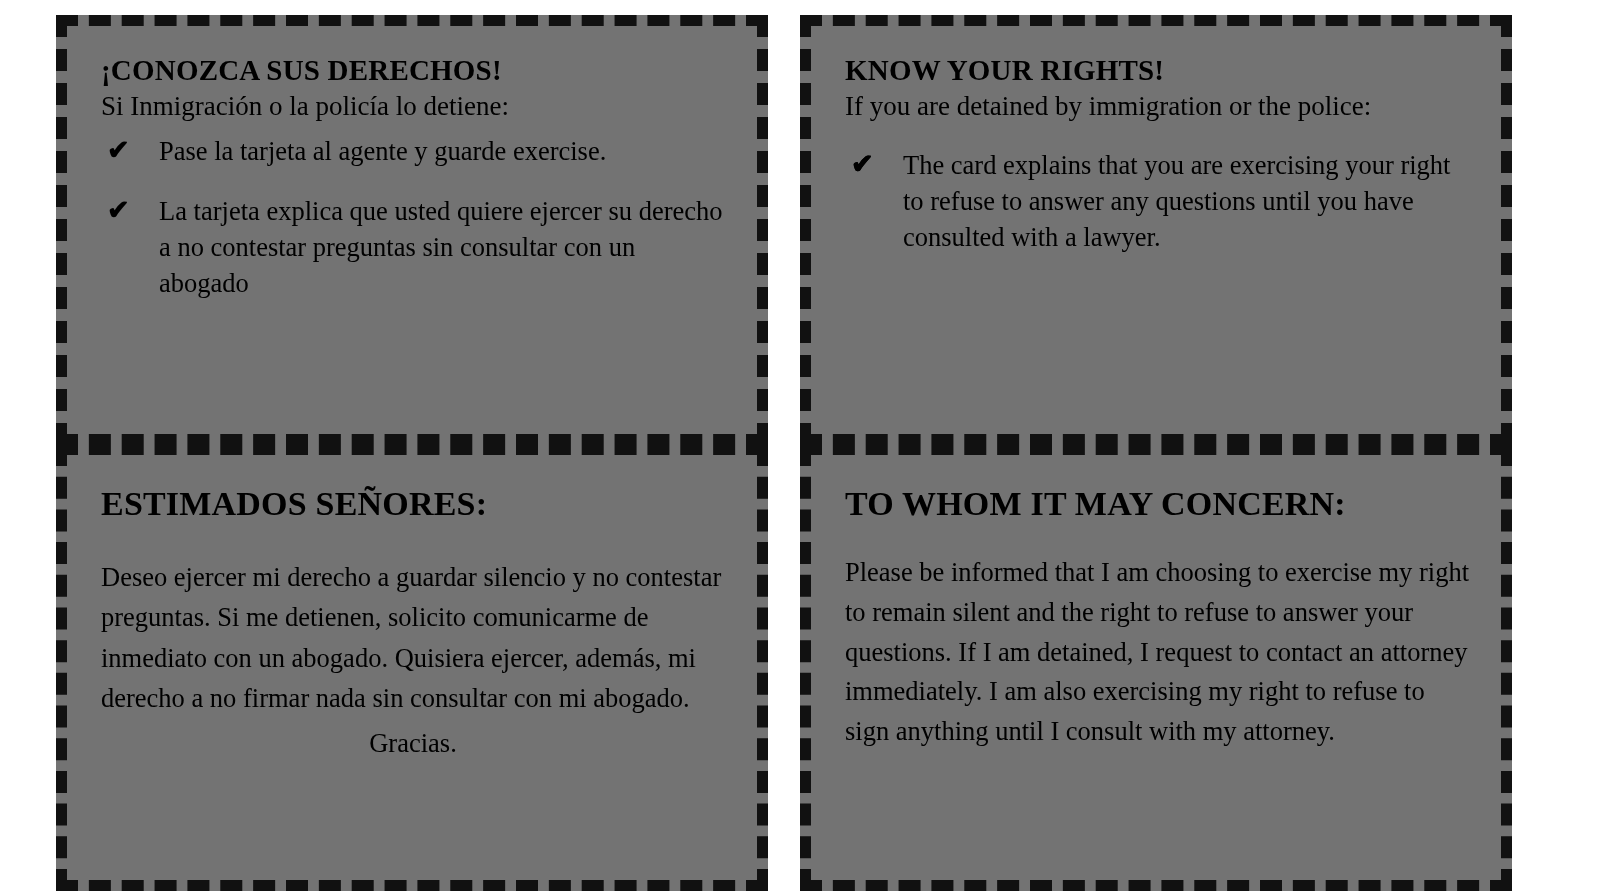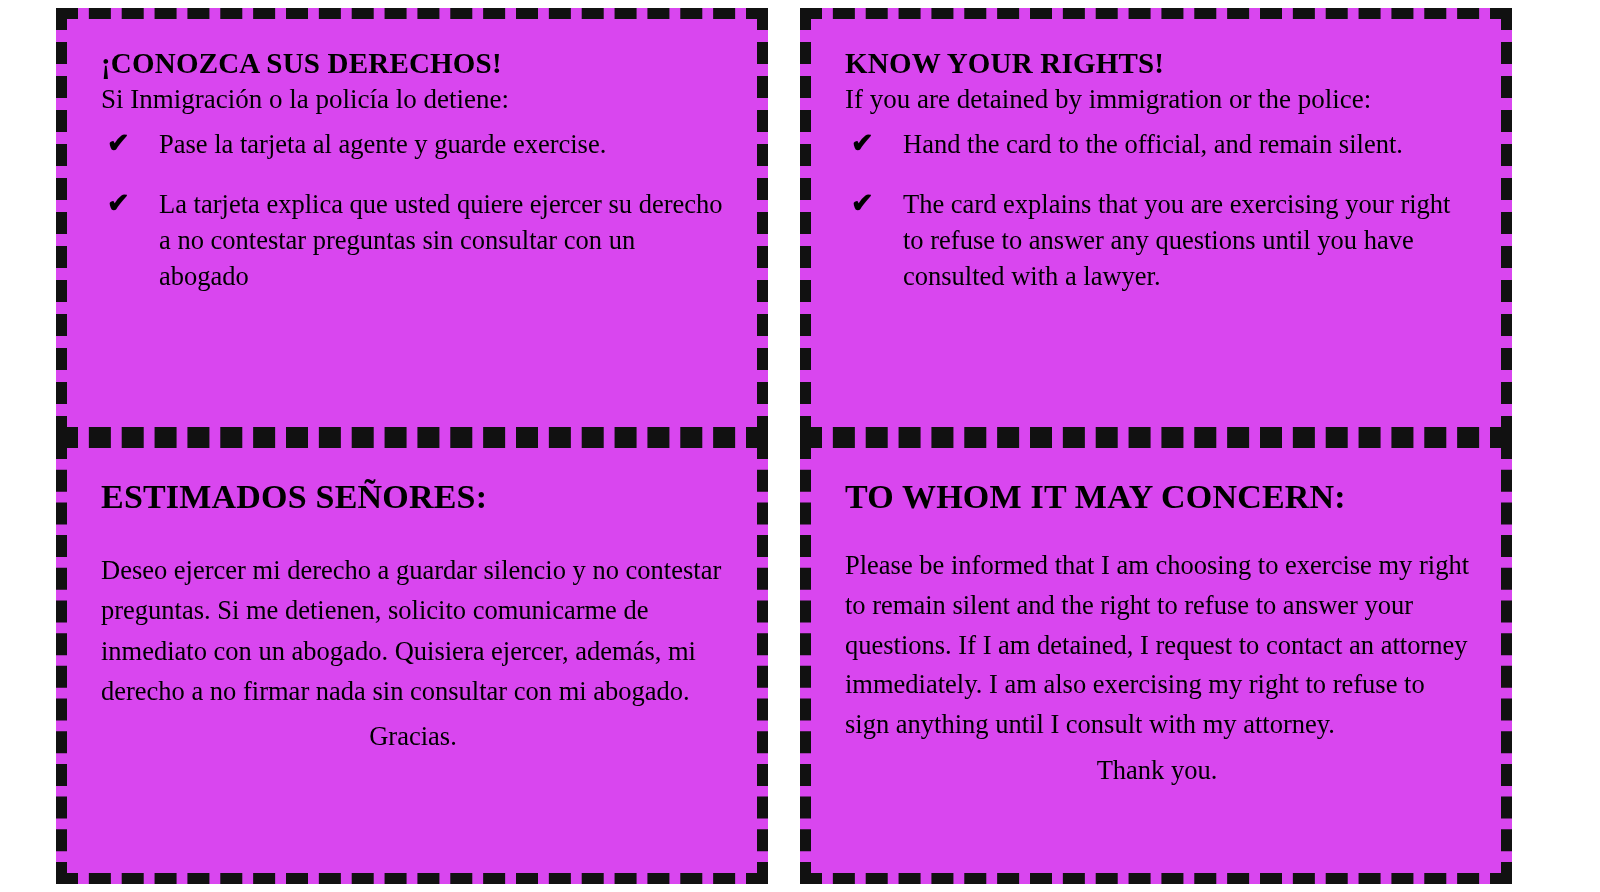--- a/index.html
+++ b/index.html
@@ -18,23 +18,24 @@
   .sheet {
     position: relative;
     width: 1600px;
     height: 892px;
     box-sizing: border-box;
   }
 
   
   .card {
     position: absolute;
-    background: #d946ef;
+    background: #737373;
     border: 11px dashed #111111;
     box-sizing: border-box;
+    margin-top: 7px;
   }
 
   .card-left  { left: 56px;  width: 712px; }
   .card-right { left: 800px; width: 712px; }
   .card-top    { top: 8px;   height: 430px; }
   .card-bottom { top: 437px; height: 447px; }
 
   .card-inner {
     padding: 20px 28px 14px 34px;
     height: 100%;
@@ -119,21 +120,20 @@
     </div>
   </div>
 
   <div class="card card-right card-top">
     <div class="card-inner">
       <div class="card-title">KNOW YOUR RIGHTS!</div>
       <div class="card-subtitle">If you are detained by immigration or the police:</div>
       <ul class="checklist">
         <li>
           <span class="check">✔</span>
-          <span>Hand the card to the official, and remain silent.</span>
         </li>
         <li>
           <span class="check">✔</span>
           <span>The card explains that you are exercising your right to refuse to answer any questions until you have consulted with a lawyer.</span>
         </li>
       </ul>
     </div>
   </div>
 
   <div class="card card-left card-bottom">
@@ -141,17 +141,16 @@
       <div class="body-title">ESTIMADOS SEÑORES:</div>
       <div class="body-text">Deseo ejercer mi derecho a guardar silencio y no contestar preguntas. Si me detienen, solicito comunicarme de inmediato con un abogado. Quisiera ejercer, además, mi derecho a no firmar nada sin consultar con mi abogado.</div>
       <div class="closing">Gracias.</div>
     </div>
   </div>
 
   <div class="card card-right card-bottom">
     <div class="card-inner">
       <div class="body-title">TO WHOM IT MAY CONCERN:</div>
       <div class="body-text">Please be informed that I am choosing to exercise my right to remain silent and the right to refuse to answer your questions.  If I am detained, I request to contact an attorney immediately.  I am also exercising my right to refuse to sign anything until I consult with my attorney.</div>
-      <div class="closing">Thank you.</div>
     </div>
   </div>
 
 </div>
 
 </body></html>

